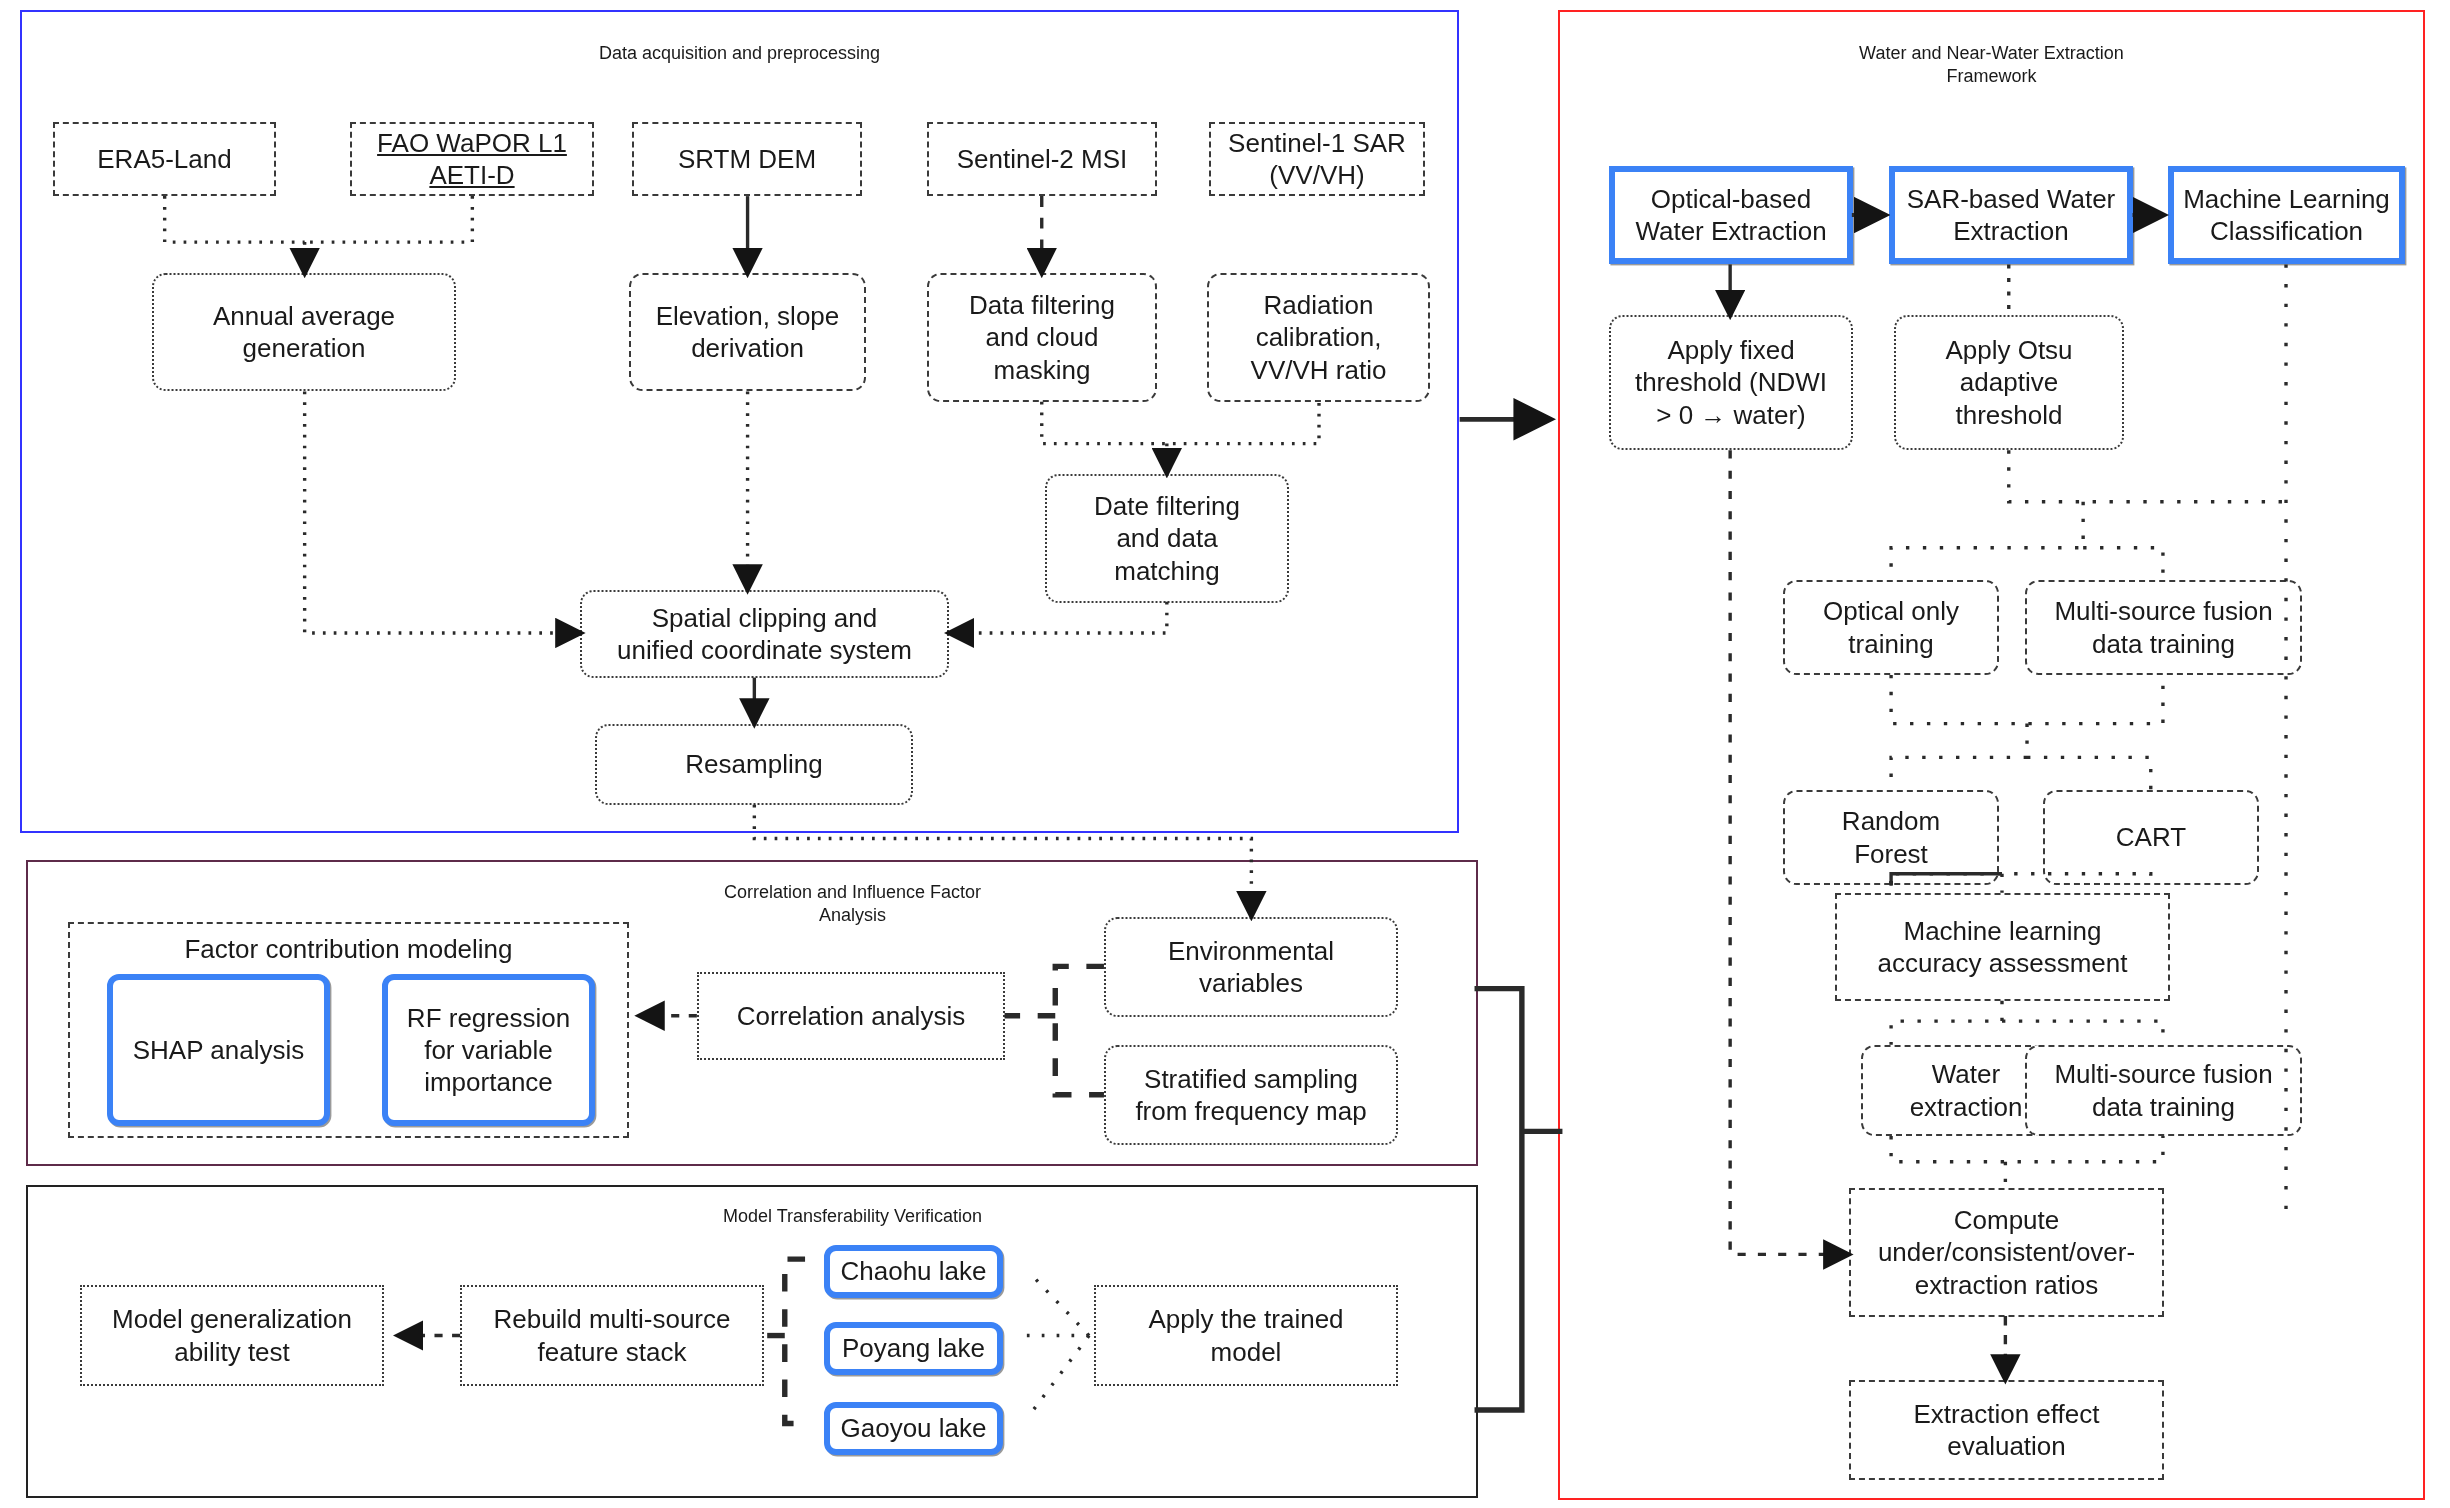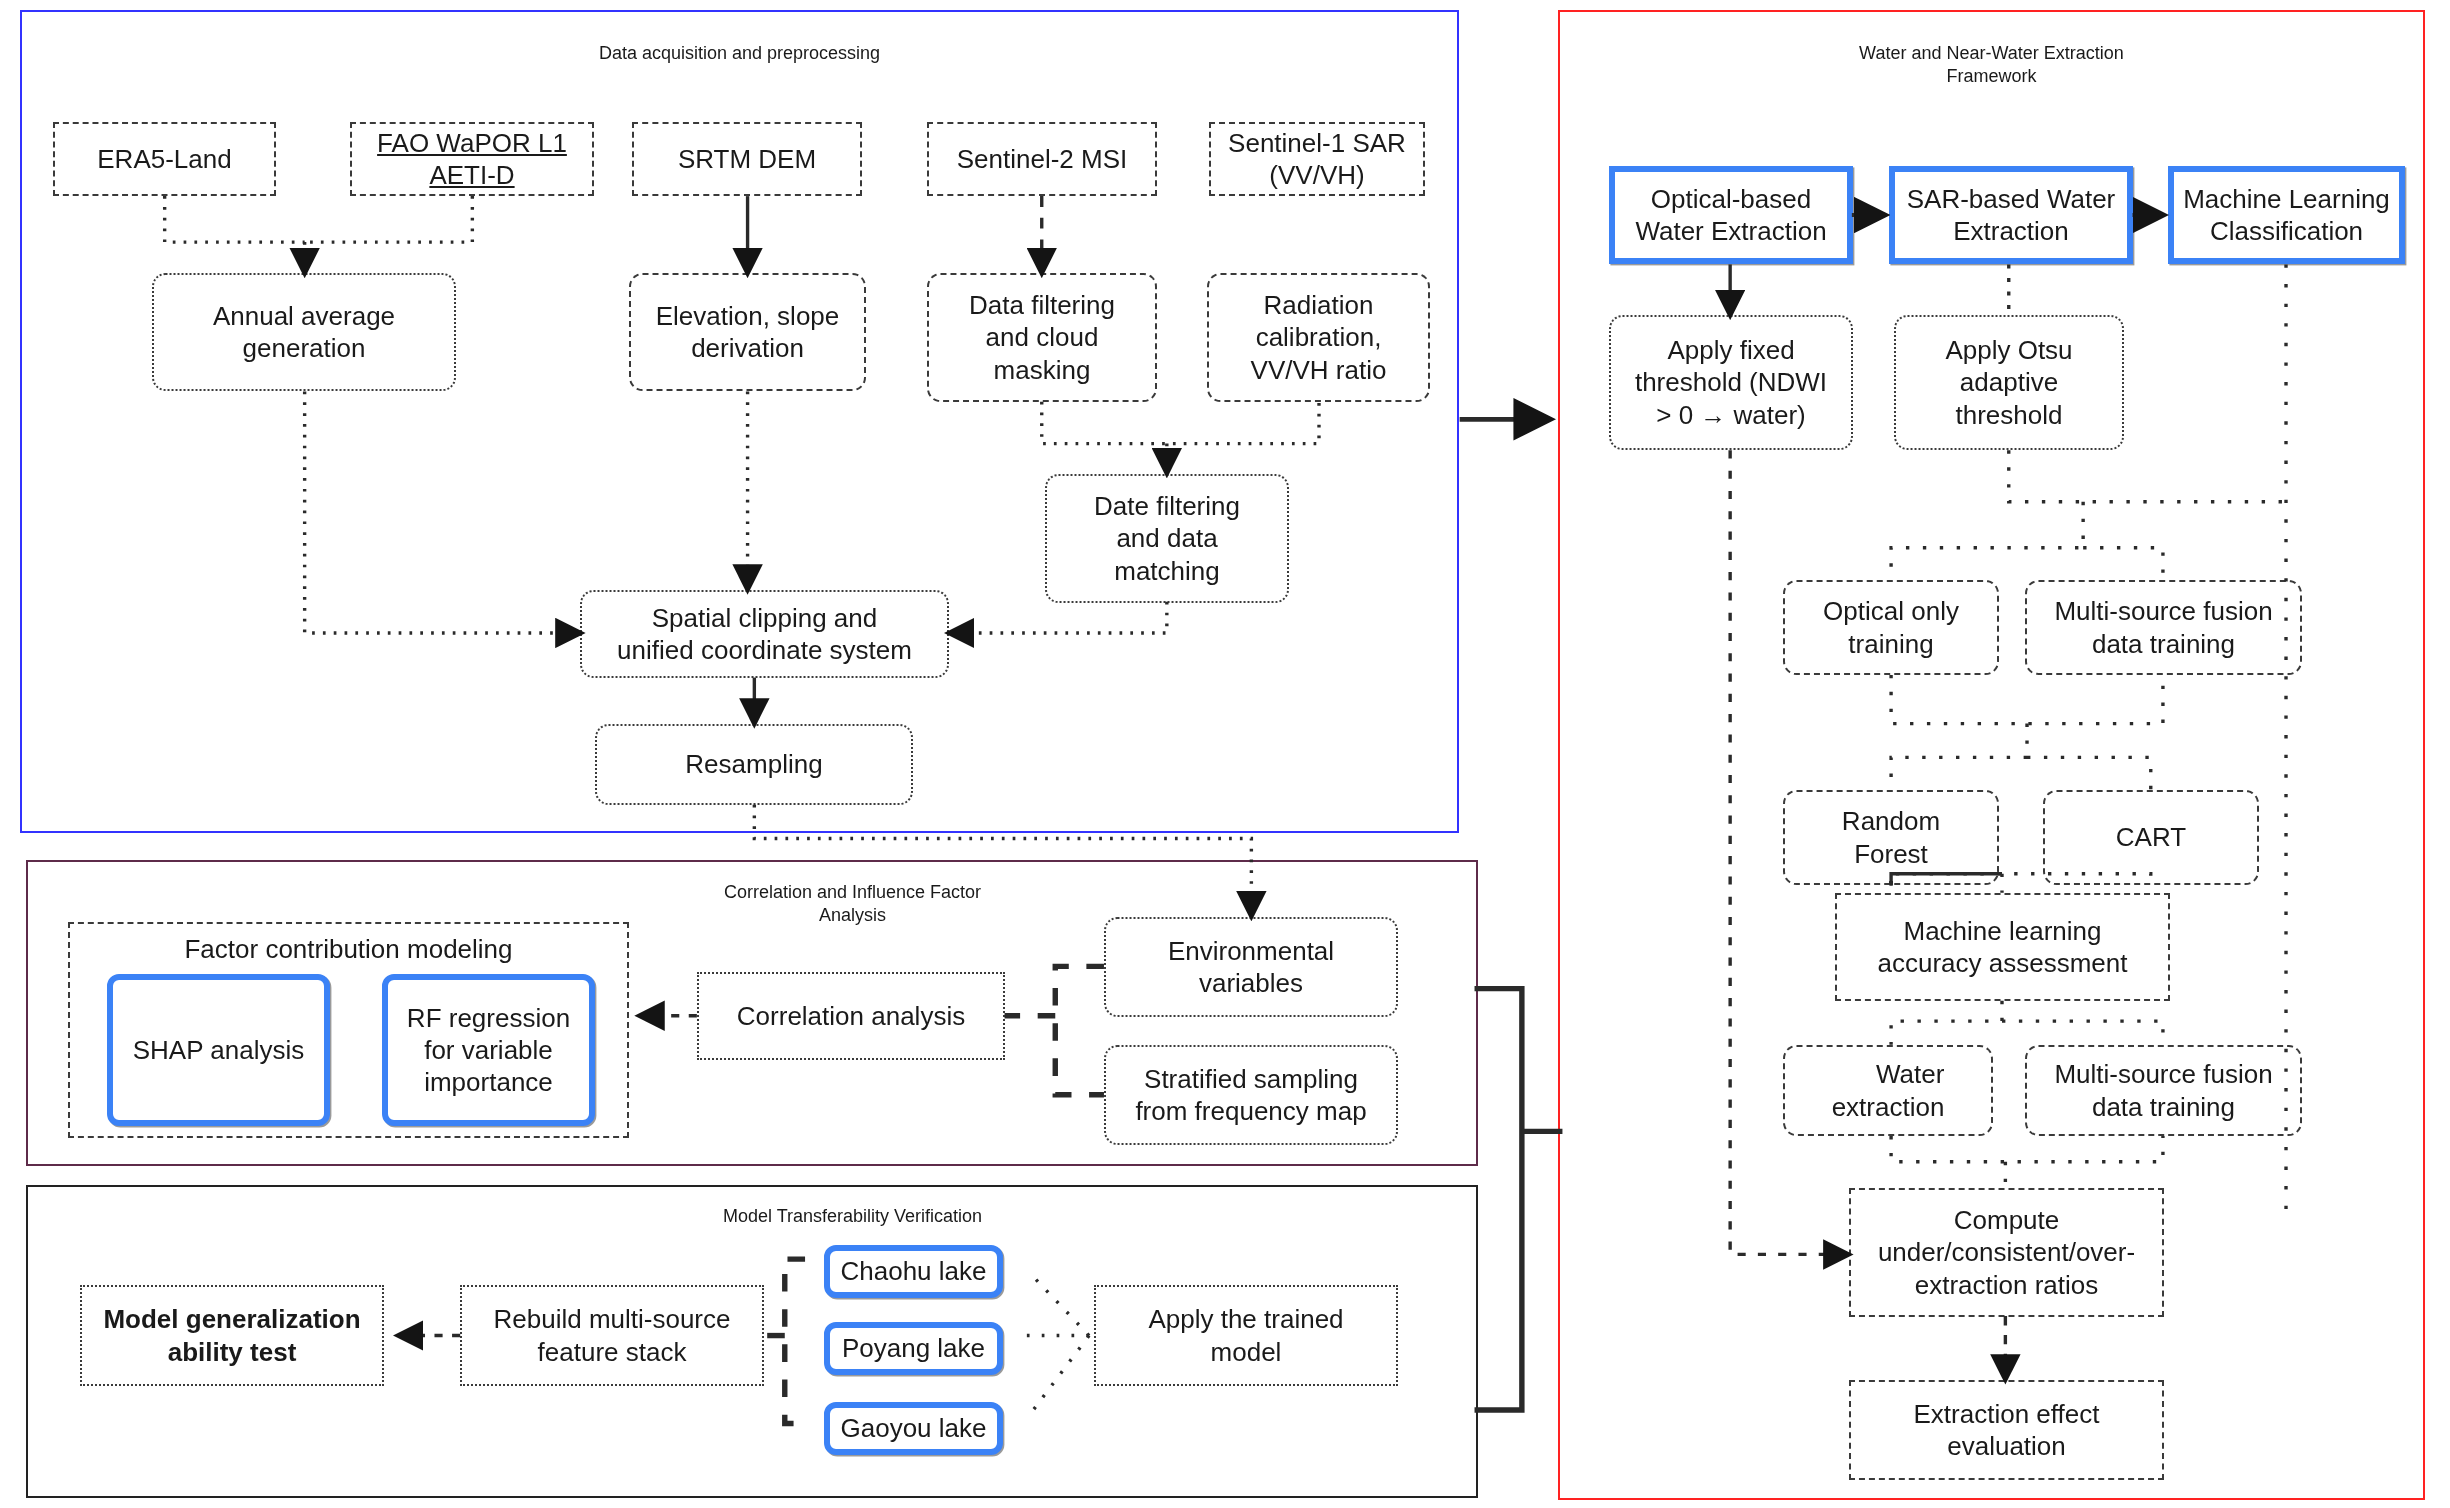--- a/index.html
+++ b/index.html
@@ -79,21 +79,21 @@
   <div class="node dash rnd" style="left:2025px;top:580px;width:277px;height:95px;white-space:pre-line;">Multi-source fusion
 data training</div>
 
   <div class="node dash rnd" style="left:1783px;top:790px;width:216px;height:95px;white-space:pre-line;">Random
 Forest</div>
   <div class="node dash rnd" style="left:2043px;top:790px;width:216px;height:95px;">CART</div>
 
   <div class="node dash" style="left:1835px;top:893px;width:335px;height:108px;white-space:pre-line;">Machine learning
 accuracy assessment</div>
 
-  <div class="node dash rnd" style="left:1783px;top:1045px;width:210px;height:91px;white-space:pre-line;text-align:right;">Water
+  <div class="node dash rnd" style="left:1861px;top:1045px;width:210px;height:91px;white-space:pre-line;">Water
 extraction</div>
   <div class="node dash rnd" style="left:2025px;top:1045px;width:277px;height:91px;white-space:pre-line;">Multi-source fusion
 data training</div>
 
   <div class="node dash" style="left:1849px;top:1188px;width:315px;height:129px;white-space:pre-line;">Compute
 under/consistent/over-
 extraction ratios</div>
   <div class="node dash" style="left:1849px;top:1380px;width:315px;height:100px;white-space:pre-line;">Extraction effect
 evaluation</div>
 
@@ -111,21 +111,21 @@
   <div class="node dot" style="left:697px;top:972px;width:308px;height:88px;">Correlation analysis</div>
 
   <div class="node dot rnd" style="left:1104px;top:917px;width:294px;height:100px;white-space:pre-line;">Environmental
 variables</div>
   <div class="node dot rnd" style="left:1104px;top:1045px;width:294px;height:100px;white-space:pre-line;">Stratified sampling
 from frequency map</div>
 
   <div class="panel" style="left:26px;top:1185px;width:1452px;height:313px;border:2.7px solid #222;"></div>
   <div class="panel-title" style="left:460px;top:1205px;width:785px;">Model Transferability Verification</div>
 
-  <div class="node dot" style="left:80px;top:1285px;width:304px;height:101px;white-space:pre-line;font-weight:bold;">Model generalization
+  <div class="node dot" style="left:80px;top:1285px;width:304px;height:101px;white-space:pre-line;">Model generalization
 ability test</div>
   <div class="node dot" style="left:460px;top:1285px;width:304px;height:101px;white-space:pre-line;">Rebuild multi-source
 feature stack</div>
 
   <div class="node solid rnd" style="left:824px;top:1245px;width:179px;height:53px;">Chaohu lake</div>
   <div class="node solid rnd" style="left:824px;top:1322px;width:179px;height:53px;">Poyang lake</div>
   <div class="node solid rnd" style="left:824px;top:1402px;width:179px;height:53px;">Gaoyou lake</div>
 
   <div class="node dot" style="left:1094px;top:1285px;width:304px;height:101px;white-space:pre-line;">Apply the trained
 model</div>

